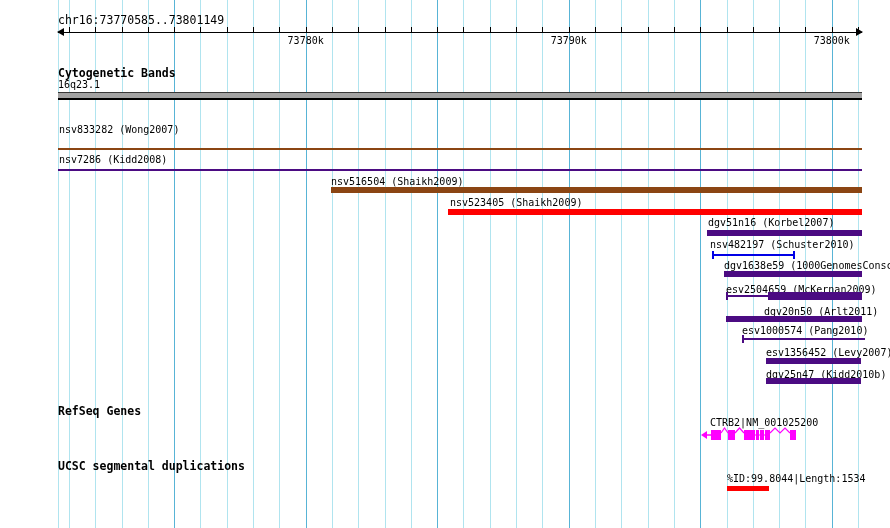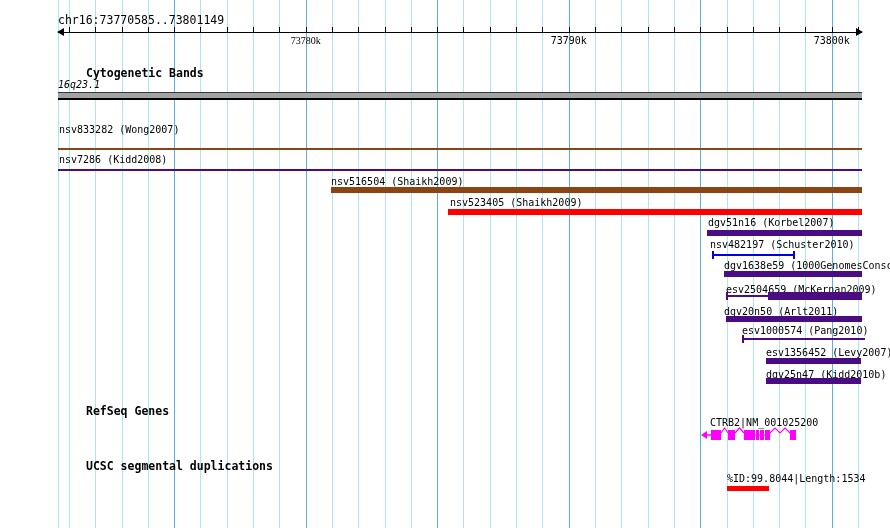--- a/index.html
+++ b/index.html
@@ -1,21 +1,21 @@
 <!DOCTYPE html>
 <html><head>
 <meta charset="utf-8">
 <style>
   html,body{margin:0;padding:0;}
   body{width:890px;height:528px;position:relative;overflow:hidden;background:#ffffff;
        font-family:"DejaVu Sans Mono", monospace;}
   #stage{position:absolute;left:0;top:0;width:890px;height:528px;overflow:hidden;}
   .lbl{position:absolute;white-space:pre;font-size:10px;line-height:11px;color:#000;}
   .big{font-size:11.5px;line-height:12px;}
-  .heading{position:absolute;white-space:pre;font-weight:bold;font-size:11.5px;line-height:12px;color:#000;margin-left:28px;}
+  .heading{position:absolute;white-space:pre;font-weight:bold;font-size:11.5px;line-height:12px;color:#000;}
   #ruler-line{position:absolute;left:58px;top:32px;width:804px;height:1px;background:#000;}
   #arrow-left{position:absolute;left:57px;top:28px;width:0;height:0;
     border-top:4px solid transparent;border-bottom:4px solid transparent;border-right:7px solid #000;}
   #arrow-right{position:absolute;left:856px;top:28px;width:0;height:0;
     border-top:4px solid transparent;border-bottom:4px solid transparent;border-left:7px solid #000;}
   #cytoband-bar{position:absolute;left:58px;top:92px;width:804px;height:5px;
     background:#a3a3a3;border-top:1px solid #383838;border-bottom:2px solid #000;}
 </style>
 </head>
 <body>
@@ -86,27 +86,27 @@
       <div style="left: 621px; top: 27px; width: 1px; height: 5px; background: rgb(0, 0, 0); position: absolute;"></div>
       <div style="left: 648px; top: 27px; width: 1px; height: 5px; background: rgb(0, 0, 0); position: absolute;"></div>
       <div style="left: 674px; top: 27px; width: 1px; height: 5px; background: rgb(0, 0, 0); position: absolute;"></div>
       <div style="left: 700px; top: 27px; width: 1px; height: 5px; background: rgb(0, 0, 0); position: absolute;"></div>
       <div style="left: 727px; top: 27px; width: 1px; height: 5px; background: rgb(0, 0, 0); position: absolute;"></div>
       <div style="left: 753px; top: 27px; width: 1px; height: 5px; background: rgb(0, 0, 0); position: absolute;"></div>
       <div style="left: 779px; top: 27px; width: 1px; height: 5px; background: rgb(0, 0, 0); position: absolute;"></div>
       <div style="left: 805px; top: 27px; width: 1px; height: 5px; background: rgb(0, 0, 0); position: absolute;"></div>
       <div style="left: 832px; top: 27px; width: 1px; height: 5px; background: rgb(0, 0, 0); position: absolute;"></div>
       <div style="left: 858px; top: 27px; width: 1px; height: 5px; background: rgb(0, 0, 0); position: absolute;"></div>
-      <div class="lbl" style="left: 305.666px; top: 35px; transform: translateX(-50%); position: absolute; font-family: Liberation Serif, serif;">73780k</div>
+      <div class="lbl" style="left: 305.666px; top: 35px; transform: translateX(-50%); position: absolute;">73780k</div>
       <div class="lbl" style="left: 568.72px; top: 35px; transform: translateX(-50%); position: absolute;">73790k</div>
       <div class="lbl" style="left: 831.775px; top: 35px; transform: translateX(-50%); position: absolute;">73800k</div>
     </div>
 
   <div class="heading" style="left:58px;top:67px;">Cytogenetic Bands</div>
-  <div class="lbl" style="left:58px;top:79px;font-style:italic;">16q23.1</div>
+  <div class="lbl" style="left:58px;top:79px;">16q23.1</div>
   <div id="cytoband-bar"></div>
 
   <div id="variants-layer">
       <div class="lbl" style="left: 59px; top: 124px; position: absolute;">nsv833282 (Wong2007)</div>
       <div style="left: 58px; top: 148px; width: 804px; height: 2px; background: rgb(139, 69, 19); position: absolute;"></div>
       <div class="lbl" style="left: 59px; top: 154px; position: absolute;">nsv7286 (Kidd2008)</div>
       <div style="left: 58px; top: 169px; width: 804px; height: 2px; background: rgb(75, 11, 130); position: absolute;"></div>
       <div class="lbl" style="left: 331px; top: 176px; position: absolute;">nsv516504 (Shaikh2009)</div>
       <div style="left: 331px; top: 187px; width: 531px; height: 6px; background: rgb(139, 69, 19); position: absolute;"></div>
       <div class="lbl" style="left: 450px; top: 197px; position: absolute;">nsv523405 (Shaikh2009)</div>
@@ -116,21 +116,21 @@
       <div class="lbl" style="left: 710px; top: 239px; position: absolute;">nsv482197 (Schuster2010)</div>
       <div style="left: 712px; top: 254px; width: 83px; height: 2px; background: rgb(0, 0, 230); position: absolute;"></div>
       <div style="left: 712px; top: 251px; width: 2px; height: 8px; background: rgb(0, 0, 230); position: absolute;"></div>
       <div style="left: 793px; top: 251px; width: 2px; height: 8px; background: rgb(0, 0, 230); position: absolute;"></div>
       <div class="lbl" style="left: 724px; top: 260px; position: absolute;">dgv1638e59 (1000GenomesConsc</div>
       <div style="left: 724px; top: 271px; width: 138px; height: 6px; background: rgb(75, 11, 130); position: absolute;"></div>
       <div class="lbl" style="left: 726px; top: 284px; position: absolute;">esv2504659 (McKernan2009)</div>
       <div style="left: 726px; top: 292px; width: 2px; height: 8px; background: rgb(75, 11, 130); position: absolute;"></div>
       <div style="left: 728px; top: 295px; width: 40px; height: 2px; background: rgb(75, 11, 130); position: absolute;"></div>
       <div style="left: 768px; top: 292px; width: 94px; height: 8px; background: rgb(75, 11, 130); position: absolute;"></div>
-      <div class="lbl" style="left: 724px; top: 306px; position: absolute;">dgv20n50 (Arlt2011)</div>
+      <div class="lbl" style="left: 764px; top: 306px; position: absolute;">dgv20n50 (Arlt2011)</div>
       <div style="left: 726px; top: 316px; width: 136px; height: 6px; background: rgb(75, 11, 130); position: absolute;"></div>
       <div class="lbl" style="left: 742px; top: 325px; position: absolute;">esv1000574 (Pang2010)</div>
       <div style="left: 742px; top: 335px; width: 2px; height: 8px; background: rgb(75, 11, 130); position: absolute;"></div>
       <div style="left: 744px; top: 338px; width: 121px; height: 2px; background: rgb(75, 11, 130); position: absolute;"></div>
       <div class="lbl" style="left: 766px; top: 347px; position: absolute;">esv1356452 (Levy2007)</div>
       <div style="left: 766px; top: 358px; width: 95px; height: 6px; background: rgb(75, 11, 130); position: absolute;"></div>
       <div class="lbl" style="left: 766px; top: 369px; position: absolute;">dgv25n47 (Kidd2010b)</div>
       <div style="left: 766px; top: 378px; width: 95px; height: 6px; background: rgb(75, 11, 130); position: absolute;"></div>
     </div>
 

